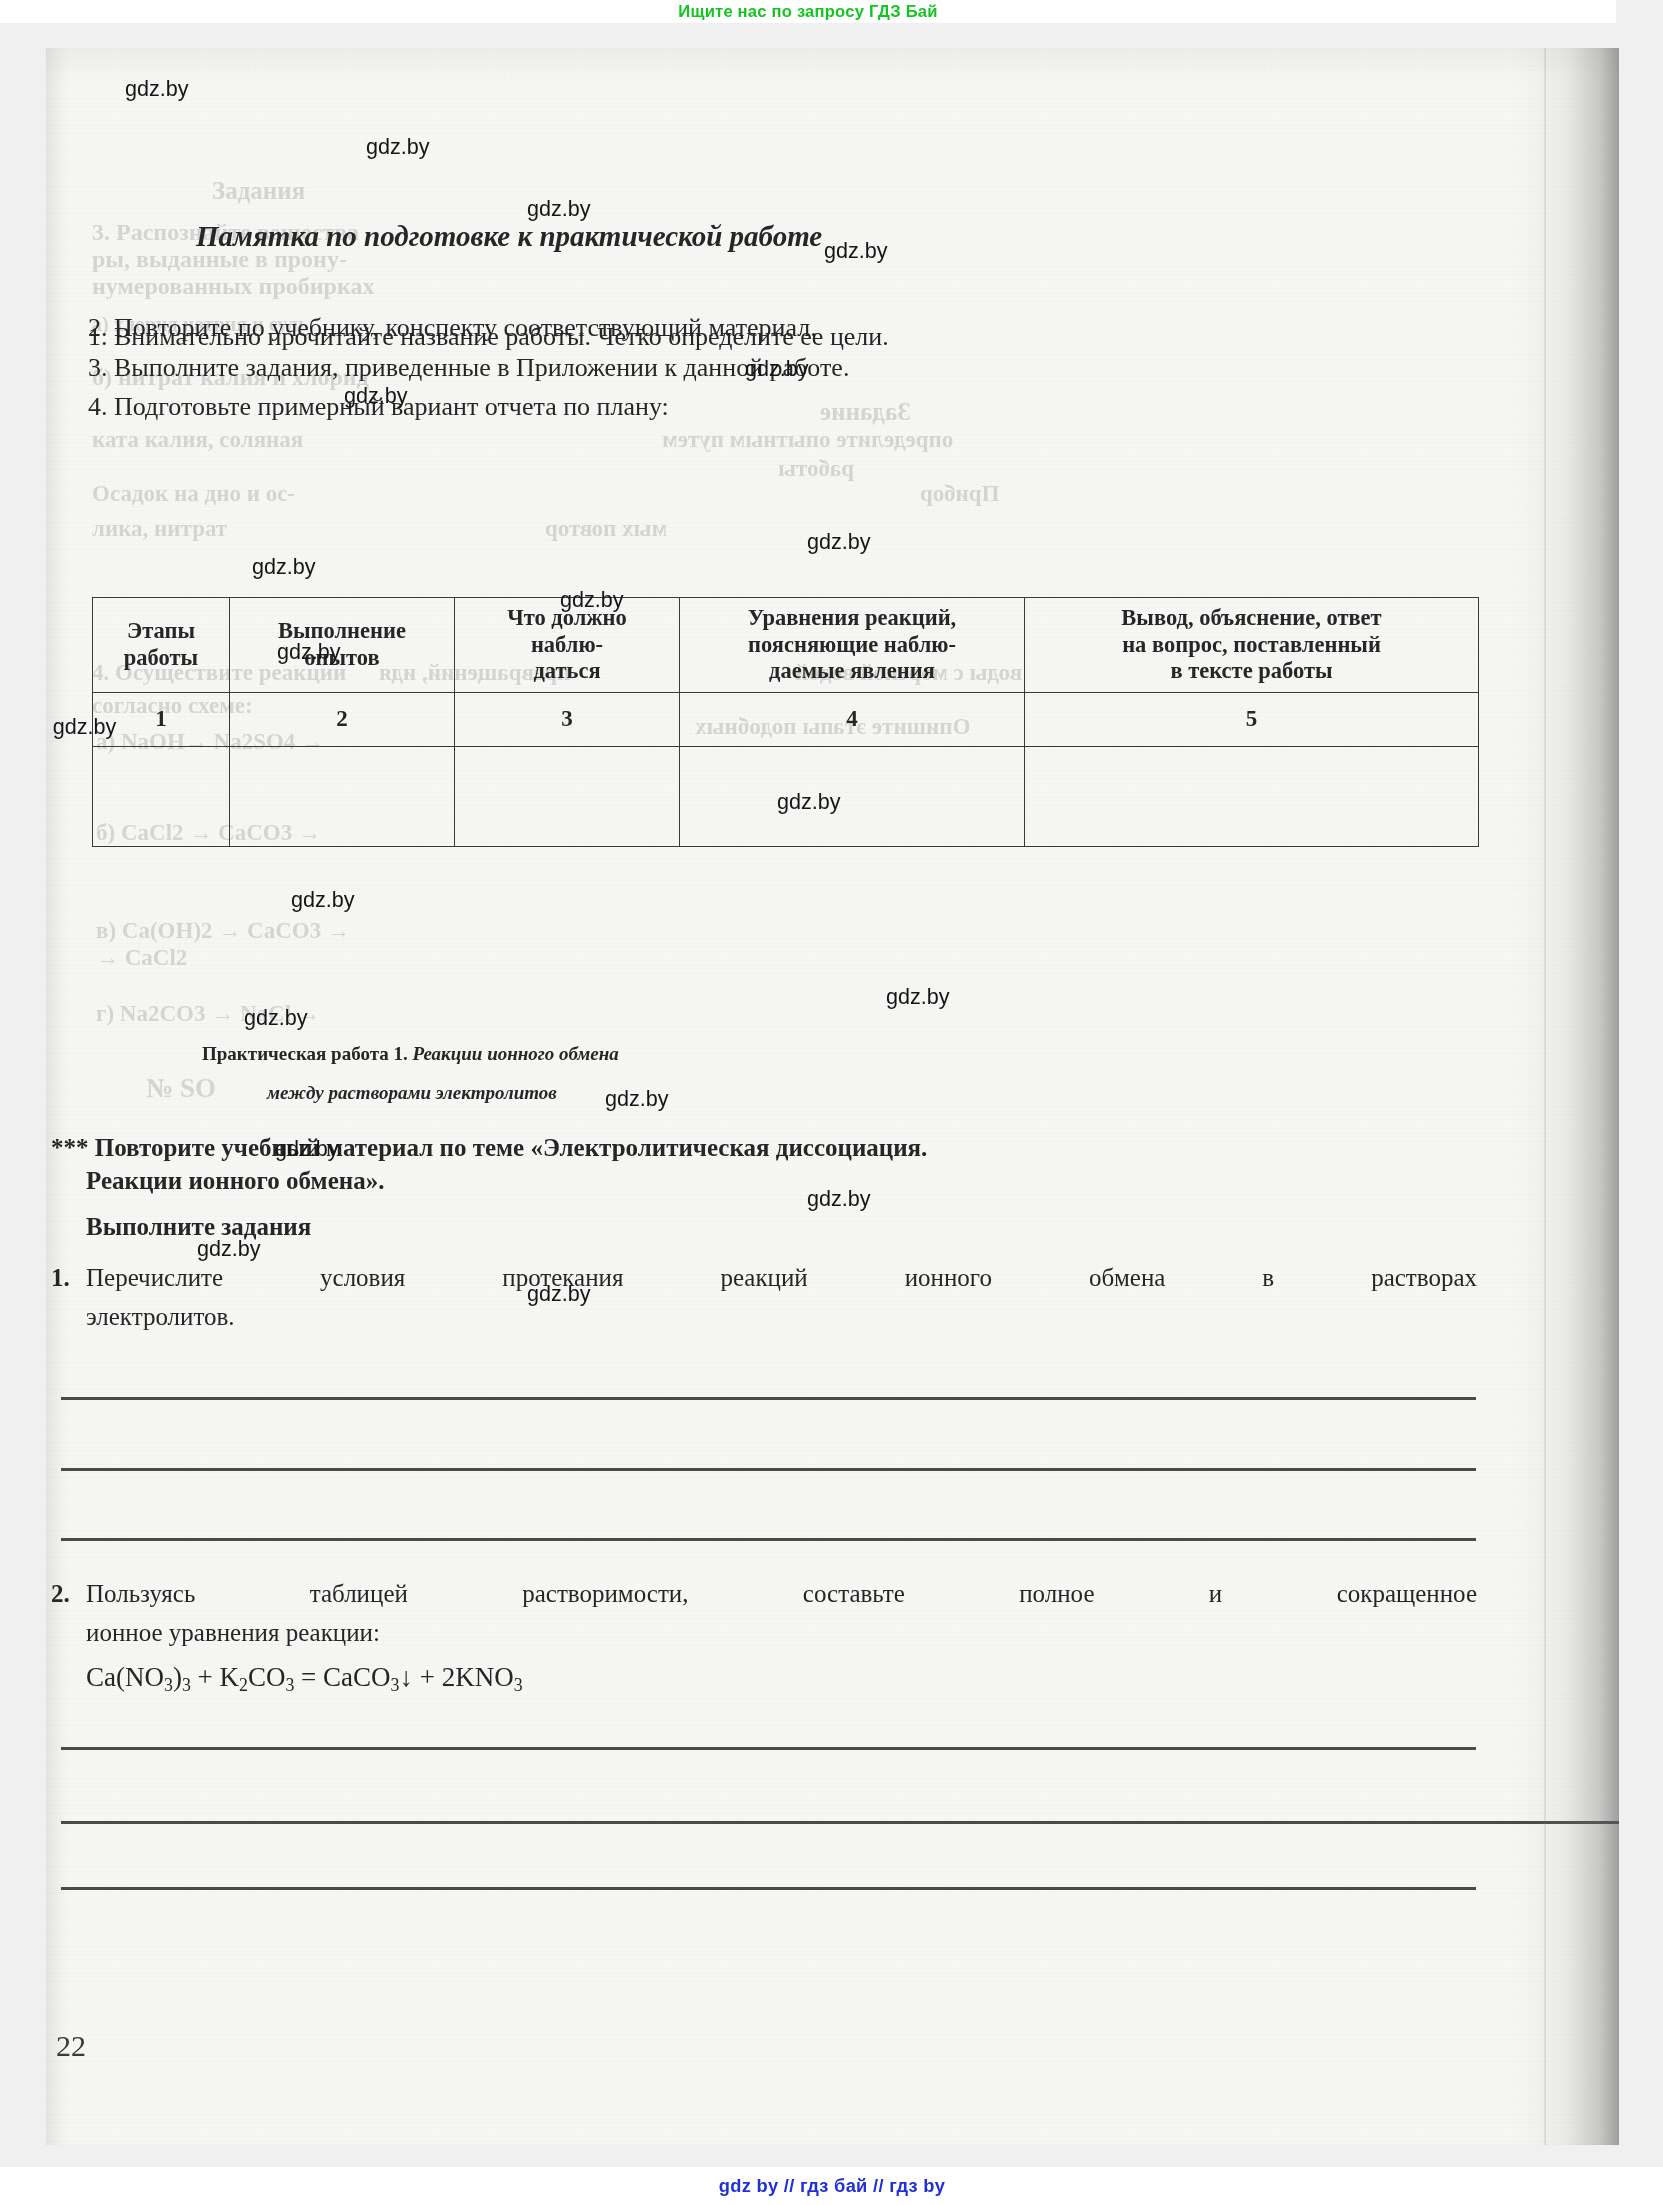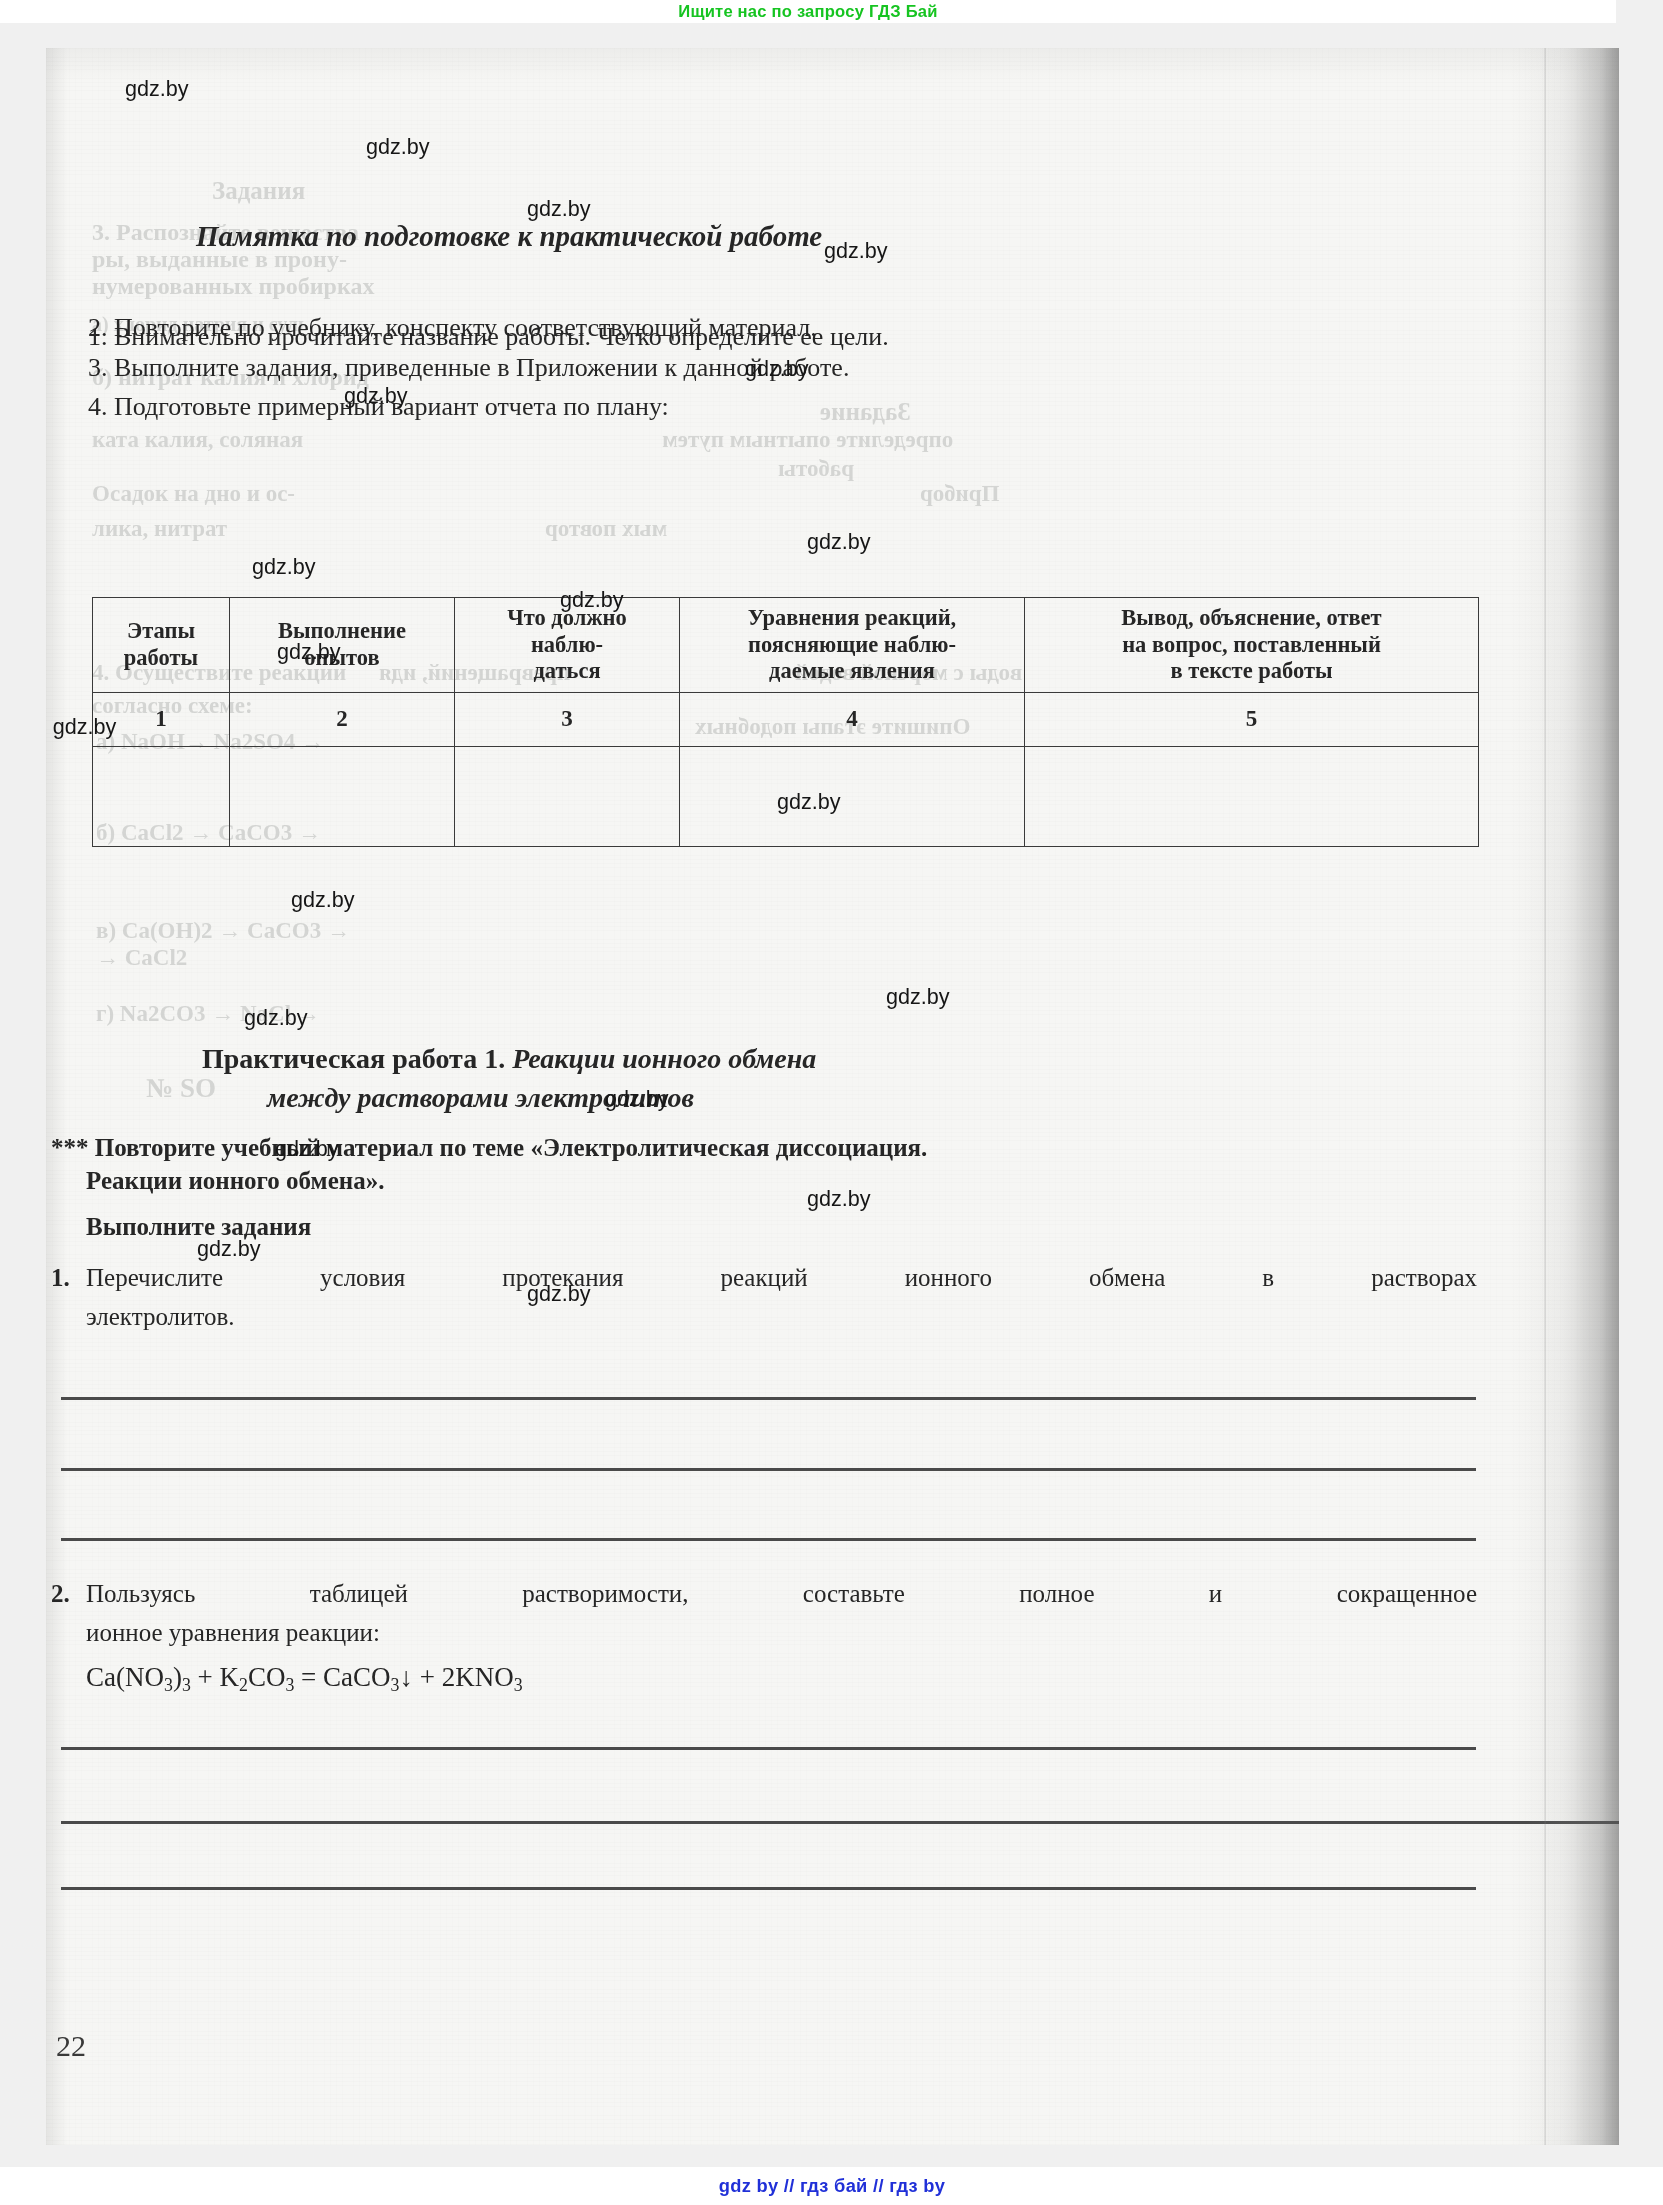--- a/index.html
+++ b/index.html
@@ -182,21 +182,21 @@
     font-size: 23px;
     font-weight: bold;
     height: 47px;
   }
   #report-table td.blank {
     height: 92px;
   }
 
   
   .pw-line {
-    font-size: 28px;
+    font-size: 19px;
     font-weight: bold;
   }
   .pw-line i { font-style: italic; }
 
   .task-head {
     font-size: 25px;
     font-weight: bold;
   }
 
   .q-num {

